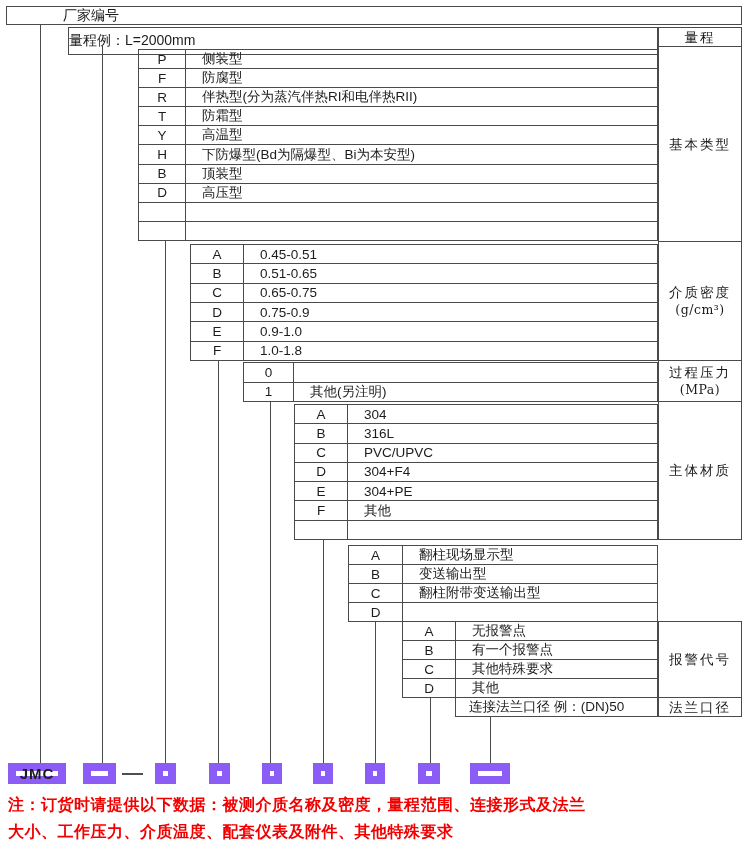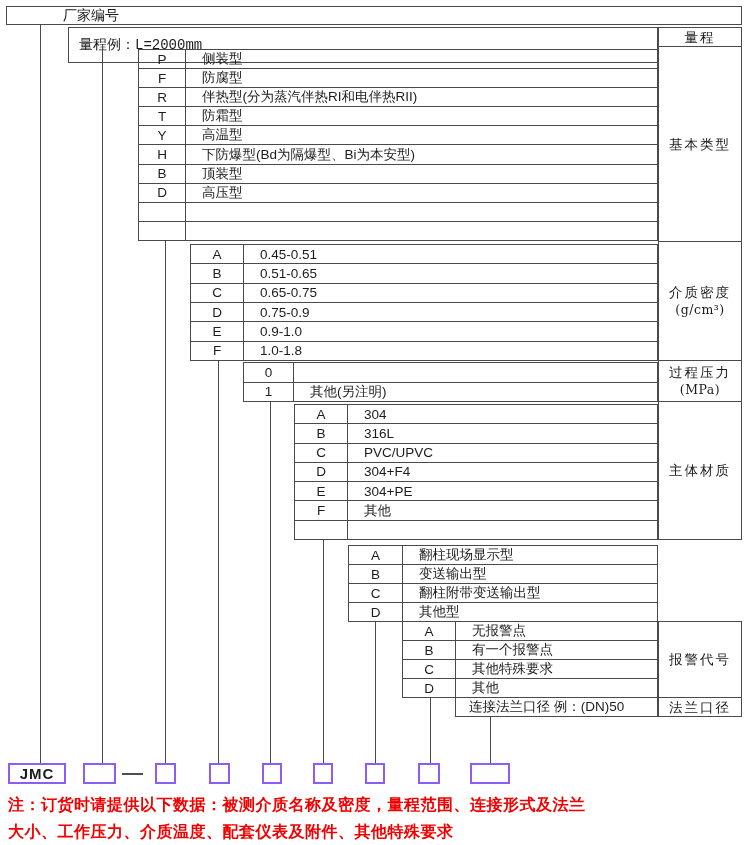--- a/index.html
+++ b/index.html
@@ -15,23 +15,23 @@
   .stage{position:absolute;left:0;top:0;width:750px;height:845px;background:#fff;}
 
   
   .topbox{
     position:absolute;left:6px;top:6px;width:736px;height:19px;
     box-sizing:border-box;border:1px solid var(--line);
     display:flex;align-items:center;padding-left:56px;font-size:14px;
   }
   
   .rangebox{
-    position:absolute;left:68px;top:27px;width:590px;height:36px;
+    position:absolute;left:68px;top:27px;width:590px;height:28px;
     box-sizing:border-box;border:1px solid var(--line);
-    display:flex;align-items:center;padding-left:10px;font-size:14px;font-family:Liberation Mono, monospace;
+    display:flex;align-items:center;font-size:14px;
   }
 
   
   .tbl{
     position:absolute;box-sizing:border-box;border:1px solid var(--line);
     display:flex;flex-direction:column;
   }
   .trow{flex:1 1 0;display:flex;border-bottom:1px solid var(--line);min-height:0;}
   .trow:last-child{border-bottom:none;}
   .code{
@@ -52,21 +52,21 @@
     font-size:13.5px;letter-spacing:2px;text-align:center;line-height:17px;
   }
   .lcell .unit{letter-spacing:0.5px;font-size:12.5px;}
 
   
   .vline{position:absolute;width:1px;background:var(--line);}
 
   
   .bbox{
     position:absolute;top:763px;height:21px;box-sizing:border-box;
-    border:2px solid #8b5cf6;background:#fff;
+    border:8px solid #8b5cf6;background:#fff;
     display:flex;align-items:center;justify-content:center;
   }
   .jmc{font-size:15px;font-weight:bold;letter-spacing:1px;}
   .dashbar{position:absolute;top:773px;height:2px;background:#4f4f4f;}
 
   
   .note{
     position:absolute;left:8px;top:791px;width:736px;
     color:var(--note);font-size:16px;font-weight:bold;line-height:27px;
     letter-spacing:0.5px;
@@ -204,21 +204,20 @@
     <div class="trow">
         <div class="code" style="width:54px">B</div>
         <div class="desc">变送输出型</div>
       </div>
     <div class="trow">
         <div class="code" style="width:54px">C</div>
         <div class="desc">翻柱附带变送输出型</div>
       </div>
     <div class="trow">
         <div class="code" style="width:54px">D</div>
-        <div class="desc">其他型</div>
       </div>
   </div>
 
   <div class="tbl" style="left:402px;top:621px;width:256px;height:77px;">
     <div class="trow">
         <div class="code" style="width:53px">A</div>
         <div class="desc">无报警点</div>
       </div>
     <div class="trow">
         <div class="code" style="width:53px">B</div>

